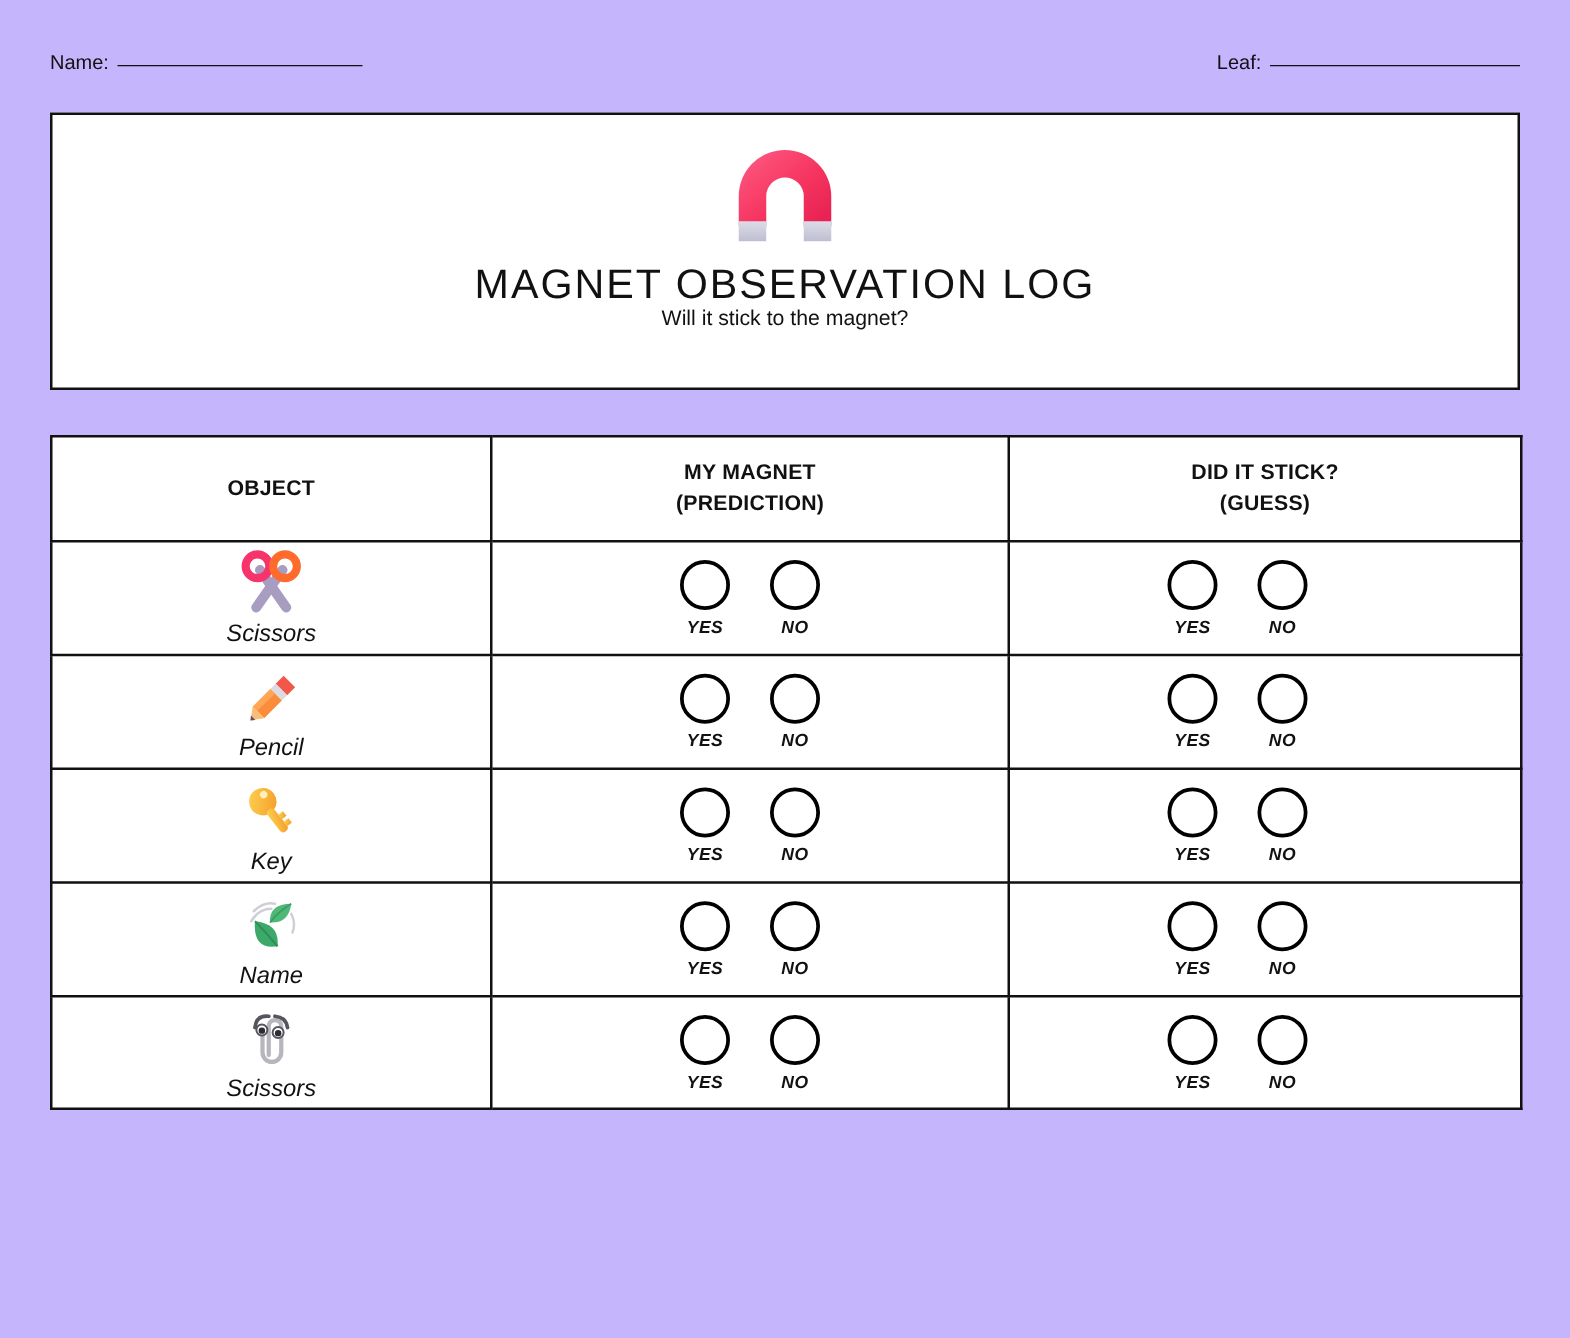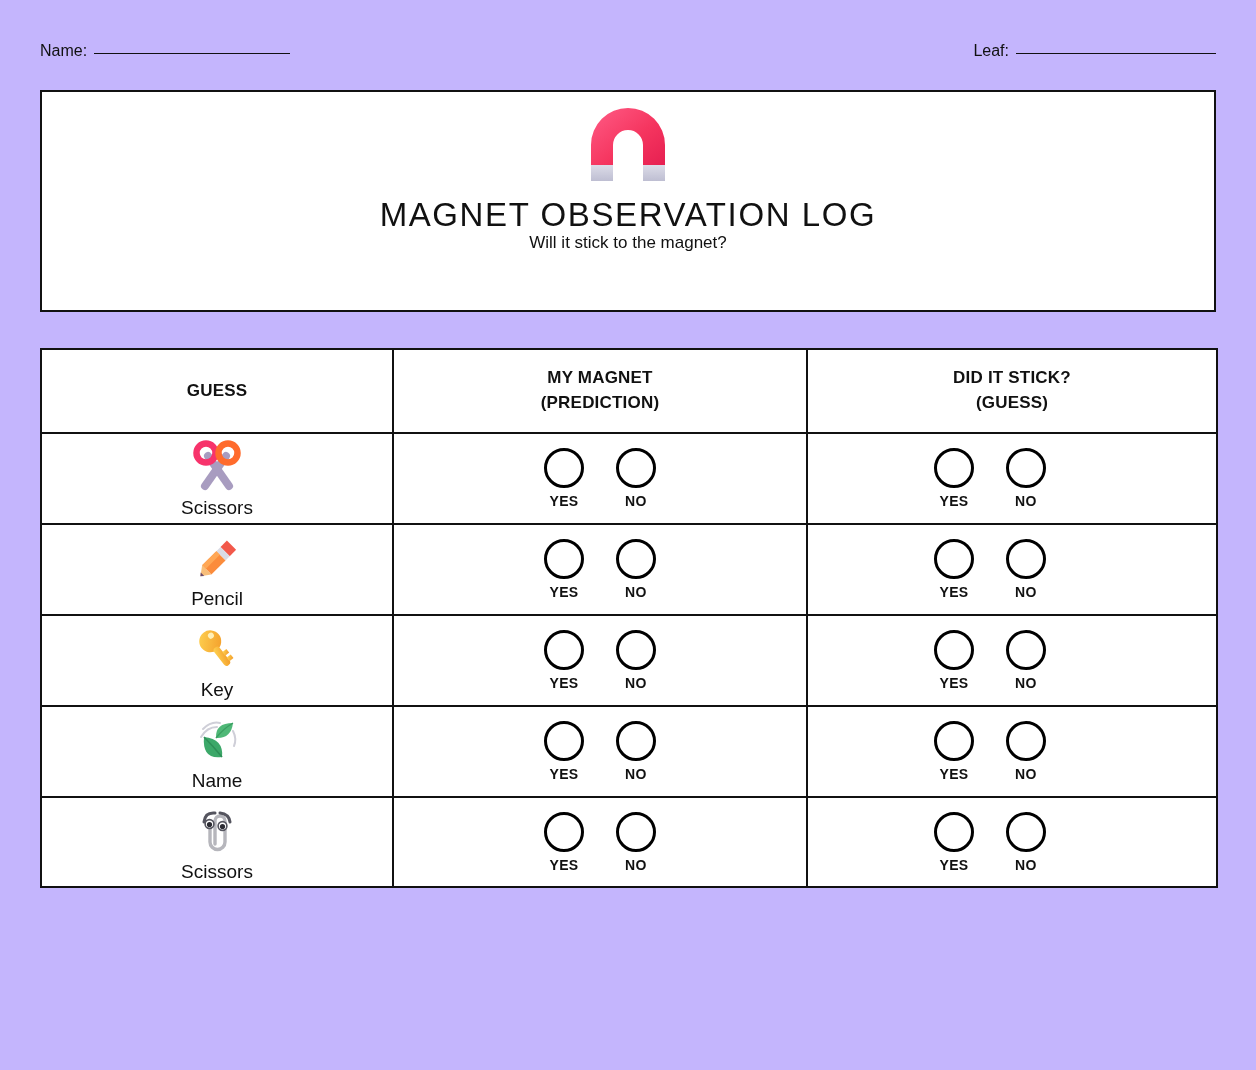--- a/index.html
+++ b/index.html
@@ -56,21 +56,21 @@
     top: 90px;
     left: 40px;
     width: 1176px;
     height: 222px;
     border: 2px solid #111;
     background: #ffffff;
     display: flex;
     flex-direction: column;
     align-items: center;
     justify-content: flex-start;
-    padding-top: 15px;
+    padding-top: 27px;
   }
 
   .magnet-icon { width: 90px; height: 78px; display: block; }
 
   .header-title {
     margin-top: 12px;
     font-size: 33px;
     font-weight: 300;
     letter-spacing: 1.6px;
     color: #111;
@@ -109,21 +109,21 @@
 
   .th-inner {
     text-align: center;
     font-size: 17px;
     font-weight: 700;
     color: #111;
     line-height: 1.45;
     letter-spacing: 0.2px;
   }
 
-  .log-table tbody tr { height: 88px; }
+  .log-table tbody tr { height: 88px; font-style: italic; }
 
   
   .object-cell-inner {
     display: flex;
     flex-direction: column;
     align-items: center;
     justify-content: center;
     gap: 2px;
     height: 100%;
     padding: 6px 0 4px;
@@ -213,21 +213,21 @@
   <table class="log-table">
     <colgroup>
       <col class="col-object">
       <col class="col-guess">
       <col class="col-result">
     </colgroup>
     <thead>
       <tr>
         <th>
           <div class="th-inner">
-            <div>GUESS</div>
+            <div>OBJECT</div>
           </div>
         </th>
         <th>
           <div class="th-inner">
             <div>MY MAGNET</div>
             <div>(PREDICTION)</div>
           </div>
         </th>
         <th>
           <div class="th-inner">

